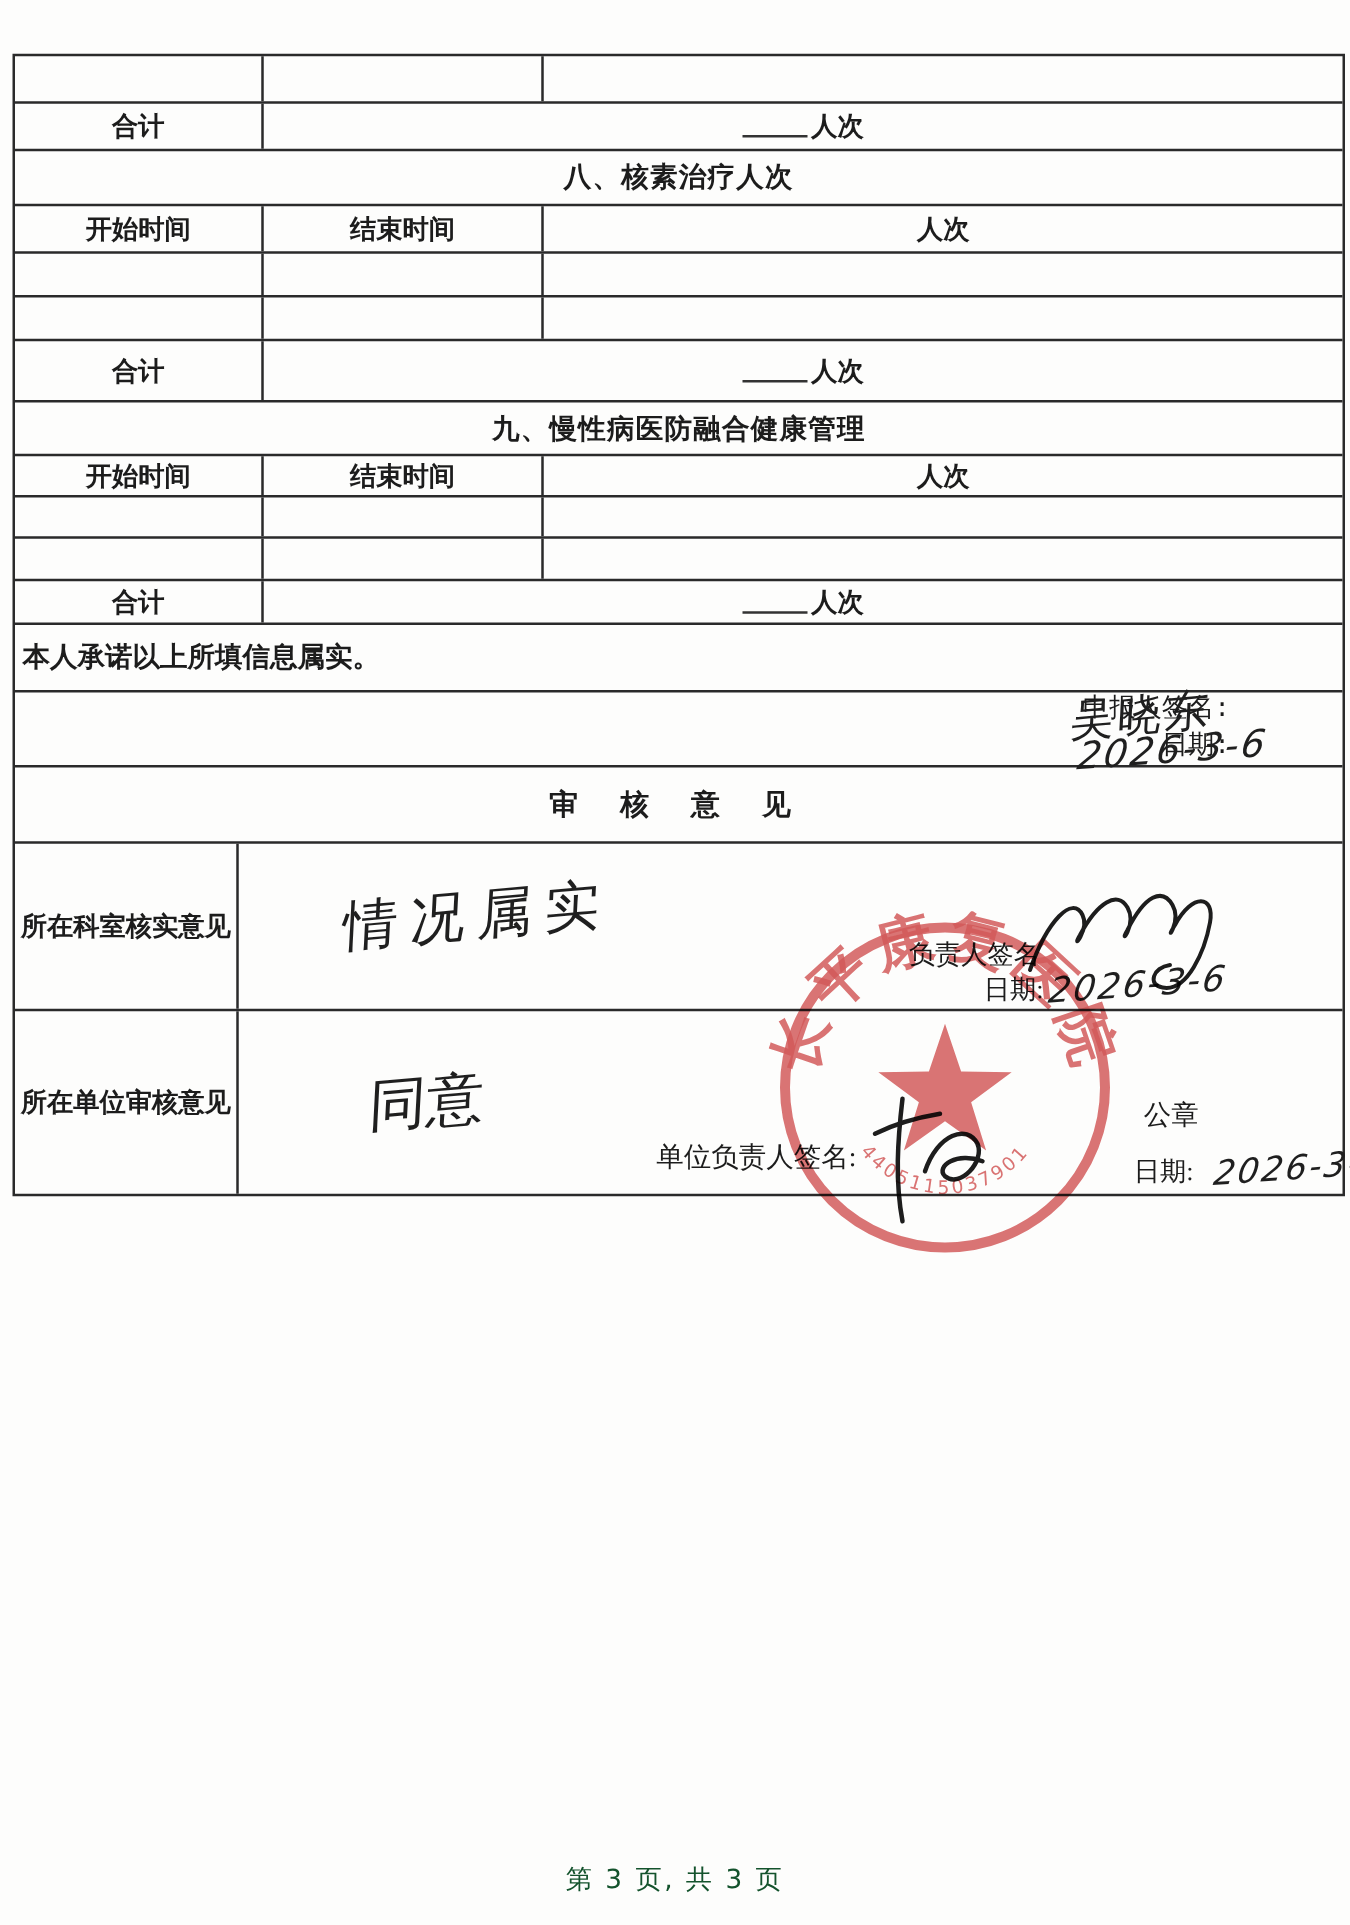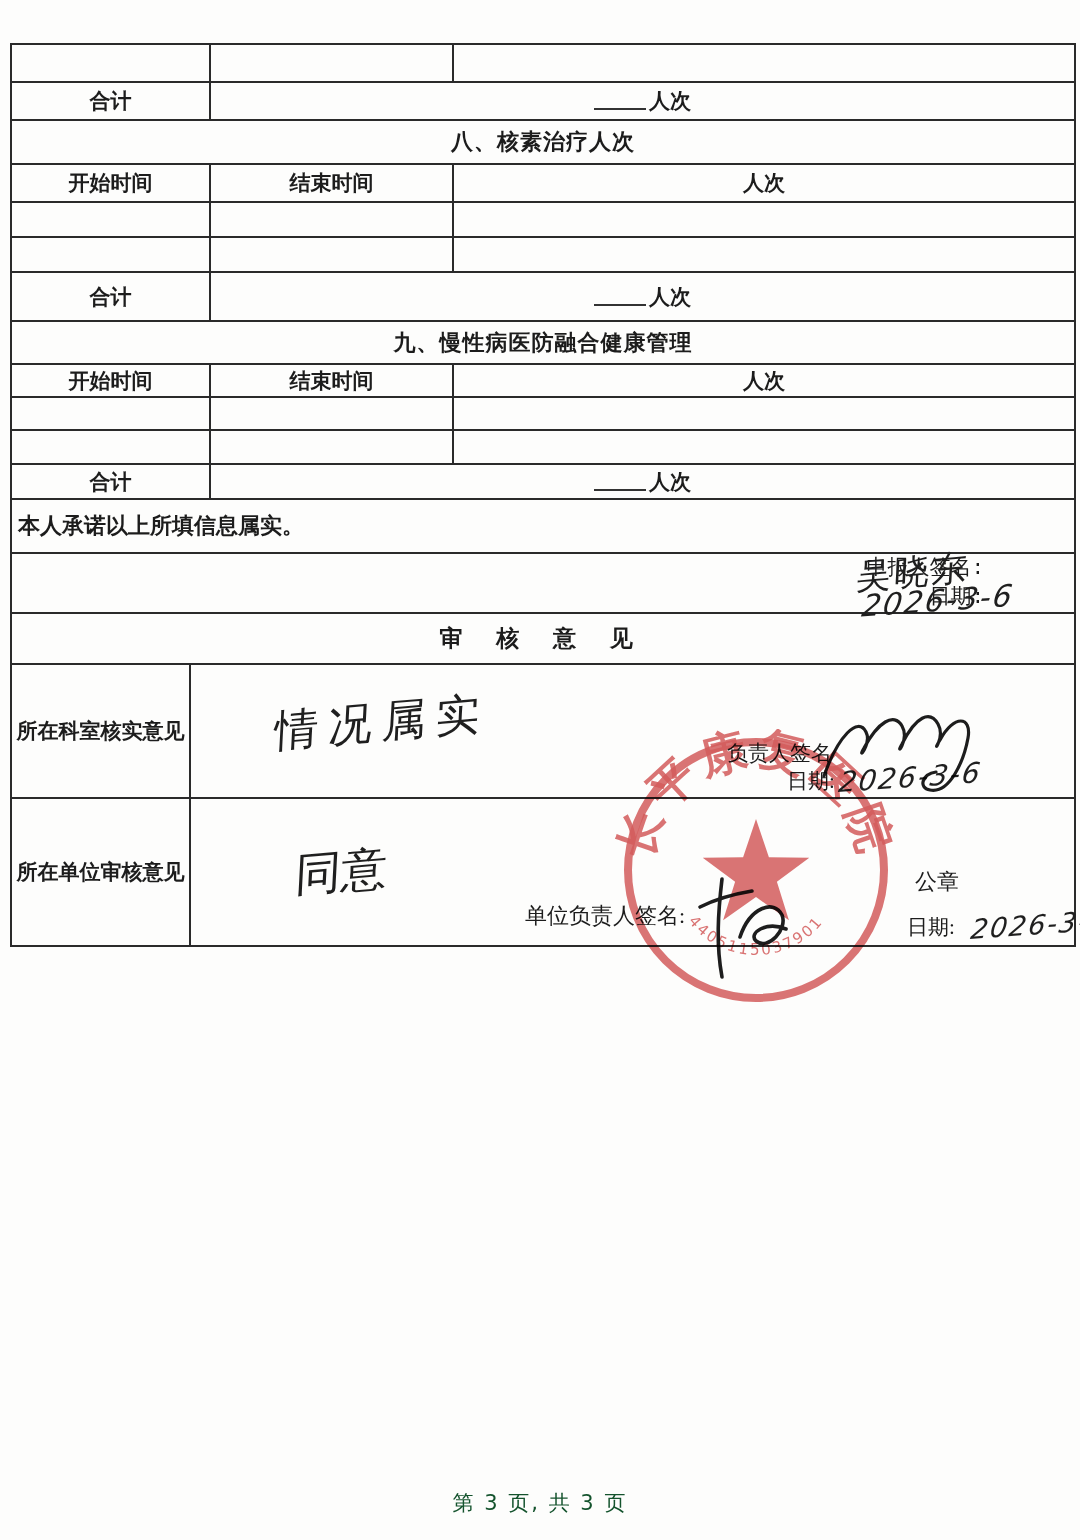--- a/index.html
+++ b/index.html
@@ -4,21 +4,21 @@
 <style>
   html,body{margin:0;padding:0;background:#e8e8e6;}
   .page{position:relative;width:1080px;height:1540px;background:#fdfdfc;overflow:hidden;
         font-family:"Liberation Serif","DejaVu Serif",serif;color:#1c1c1c;}
   .form{position:absolute;left:10px;top:43px;width:1066px;border:2px solid #2a2a2a;box-sizing:border-box;}
   .row{display:flex;border-bottom:2px solid #2a2a2a;box-sizing:border-box;align-items:stretch;}
   .row.last{border-bottom:none;}
   .cell{box-sizing:border-box;display:flex;align-items:center;justify-content:center;position:relative;}
   .cell + .cell{border-left:2px solid #2a2a2a;}
   .c1{width:197px;flex:none;}
-  .c2{width:243px;flex:none;}
+  .c2{width:224px;flex:none;}
   .c3{flex:1;}
   .labelcol{width:177px;flex:none;flex-direction:row;line-height:30px;}
   .bold{font-weight:bold;}
   .fs21{font-size:21px;}
   .fs22{font-size:22px;}
   .sec-title{font-size:22px;font-weight:bold;letter-spacing:1px;}
   .review-title{font-size:23px;font-weight:bold;letter-spacing:14px;}
   .blank-line{display:inline-block;width:52px;height:1em;border-bottom:2px solid #333;margin-right:3px;}
   .total-unit{font-size:21px;font-weight:bold;}
   .statement-cell{justify-content:flex-start;padding-left:6px;}
@@ -113,21 +113,21 @@
 
     <div class="row" style="height:60px">
       <div class="cell c3">
         <div class="sig-block">
           <div>申报人签名:</div>
           <div>日期:</div>
         </div>
       </div>
     </div>
 
-    <div class="row" style="height:51px">
+    <div class="row" style="height:61px">
       <div class="cell c3 review-title">审 核 意 见</div>
     </div>
 
     <div class="row" style="height:134px">
       <div class="cell labelcol bold fs21">
         <div>所在科室</div>
         <div>核实意见</div>
       </div>
       <div class="cell c3">
         <span class="hw hw-cn" style="left:83px;top:28px;font-size:44px;letter-spacing:10px;">情况属实</span>

